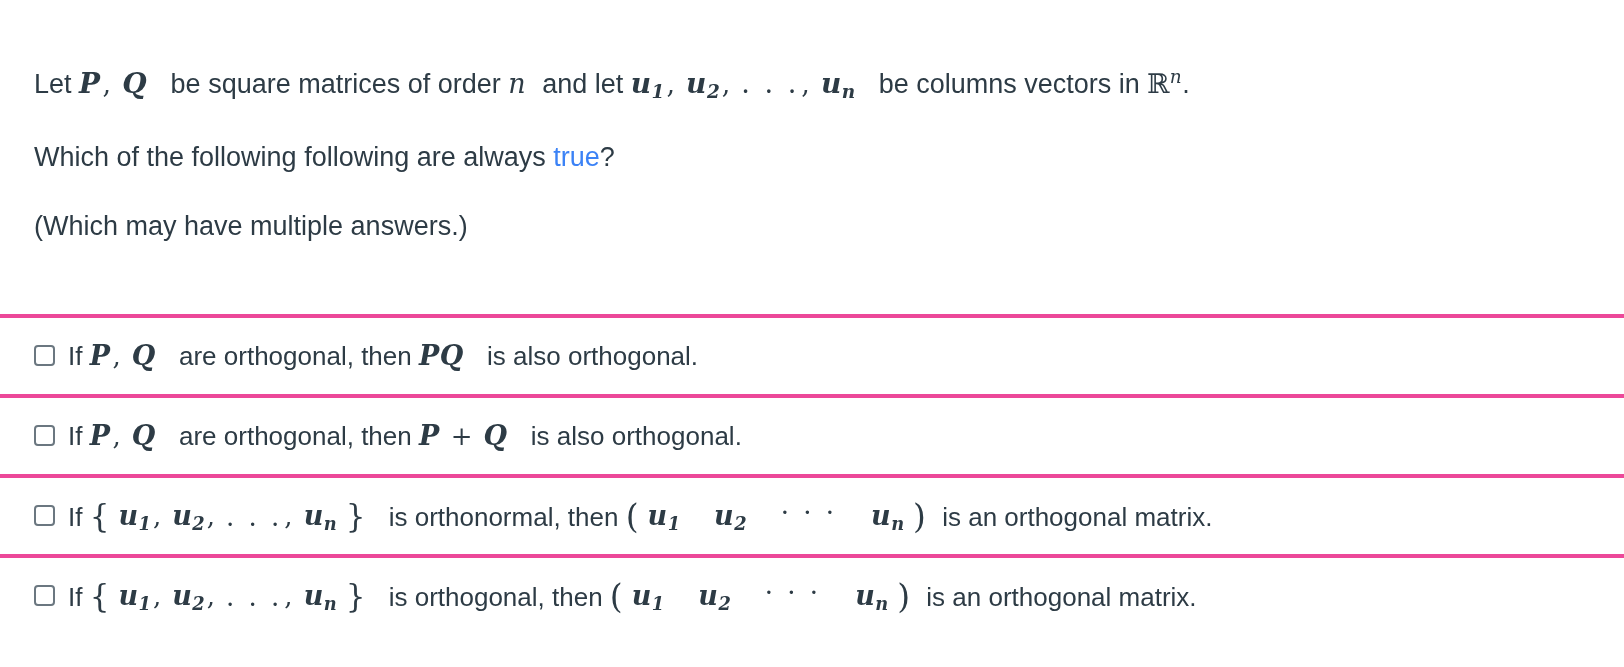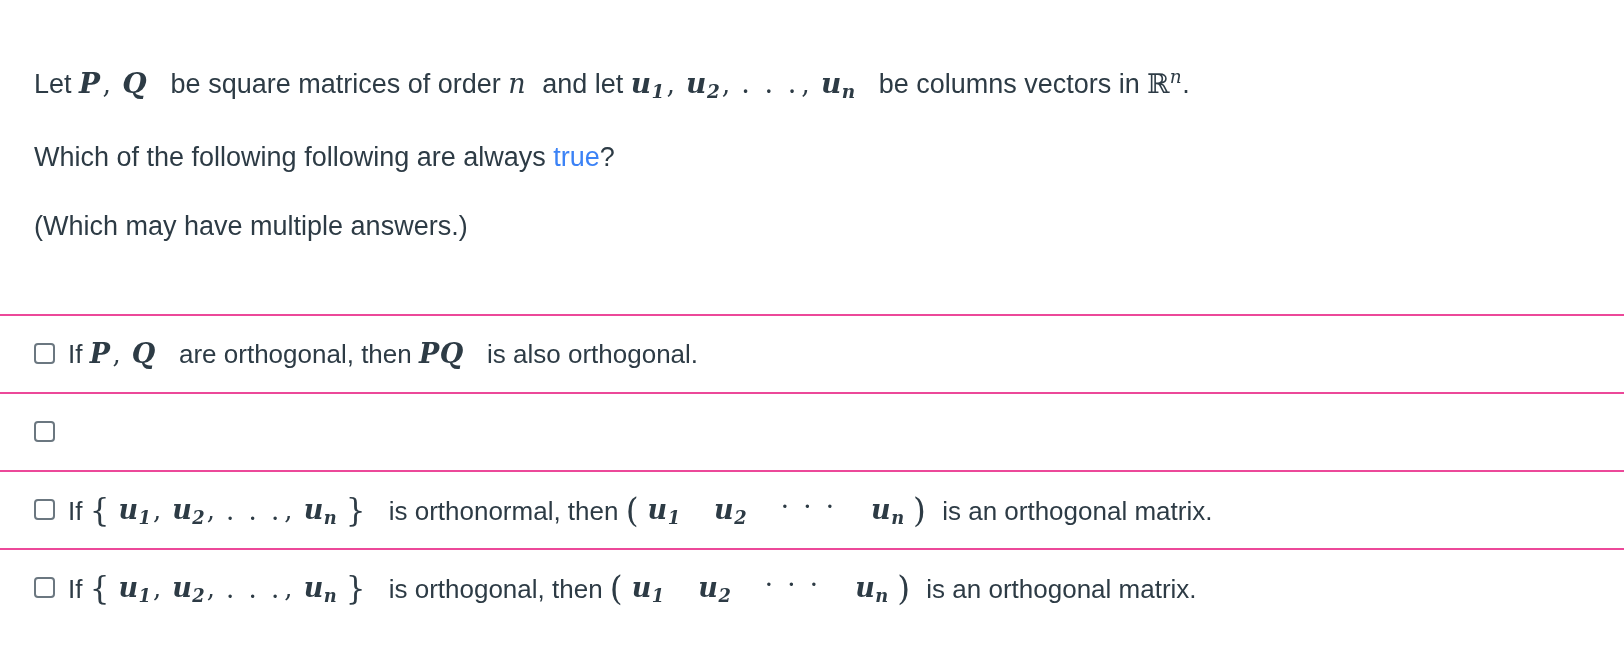--- a/index.html
+++ b/index.html
@@ -104,21 +104,21 @@
   
   .answers {
     margin-top: 74px;
   }
   .answer-row {
     position: relative;
     height: 76px;
     display: flex;
     align-items: center;
     padding-left: 34px;
-    border-top: 2px solid #ec4899;
+    border-top: 4px solid #ec4899;
     white-space: nowrap;
   }
   .checkbox {
     width: 21px;
     height: 21px;
     min-width: 21px;
     border: 2px solid #6b7780;
     border-radius: 4px;
     background: #ffffff;
     box-sizing: border-box;
@@ -154,20 +154,22 @@
 <div class="answers">
 
   <div class="answer-row">
     <span class="checkbox"></span>
     <span class="answer-text"><span>If </span><span class="math">P</span><span class="op">,</span><span class="sp"></span><span class="math">Q</span><span class="sp2"></span><span> are orthogonal, then </span><span class="math"><span>P</span><span>Q</span></span><span class="sp2"></span><span> is also orthogonal.</span>
     </span>
   </div>
 
   <div class="answer-row">
     <span class="checkbox"></span>
+    <span class="answer-text"><span>If </span><span class="math">P</span><span class="op">,</span><span class="sp"></span><span class="math">Q</span><span class="sp2"></span><span> are orthogonal, then </span><span class="math">P</span><span class="sp"></span><span class="op">+</span><span class="sp"></span><span class="math">Q</span><span class="sp2"></span><span> is also orthogonal.</span>
+    </span>
   </div>
 
   <div class="answer-row">
     <span class="checkbox"></span>
     <span class="answer-text"><span>If </span><span class="brace">{</span><span class="sp"></span><span class="math"><span>u</span><sub>1</sub></span><span class="op">,</span><span class="sp"></span><span class="math"><span>u</span><sub>2</sub></span><span class="op">,</span><span class="sp"></span><span class="dots">. . .</span><span class="op">,</span><span class="sp"></span><span class="math"><span>u</span><sub>n</sub></span><span class="sp"></span><span class="brace">}</span><span class="sp2"></span><span> is orthonormal,  then </span><span class="paren">(</span><span class="sp"></span><span class="math"><span>u</span><sub>1</sub></span><span class="colgap"></span><span class="math"><span>u</span><sub>2</sub></span><span class="colgap"></span><span class="cdots">· · ·</span><span class="colgap"></span><span class="math"><span>u</span><sub>n</sub></span><span class="sp"></span><span class="paren">)</span><span class="sp"></span><span> is an orthogonal matrix.</span>
     </span>
   </div>
 
   <div class="answer-row">
     <span class="checkbox"></span>

